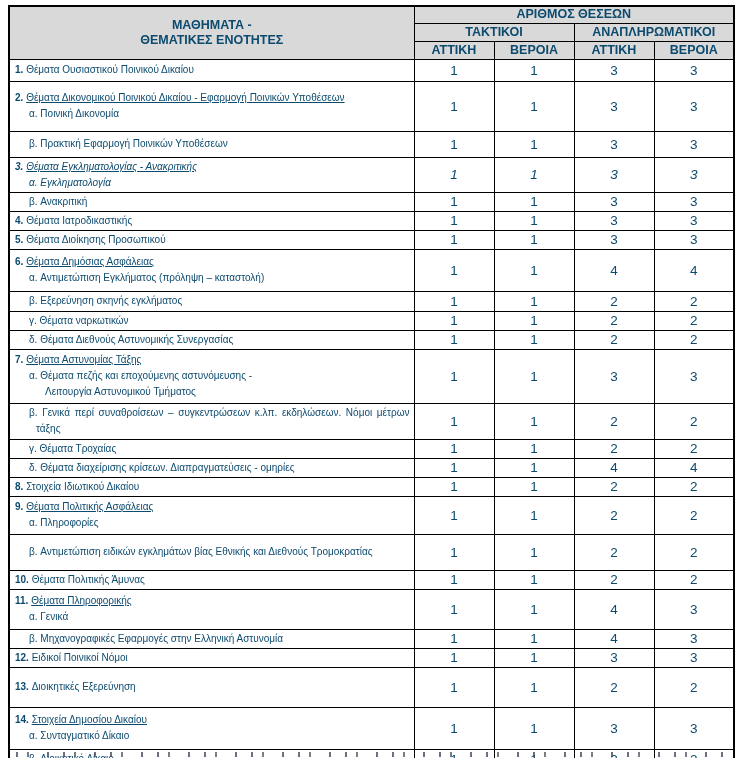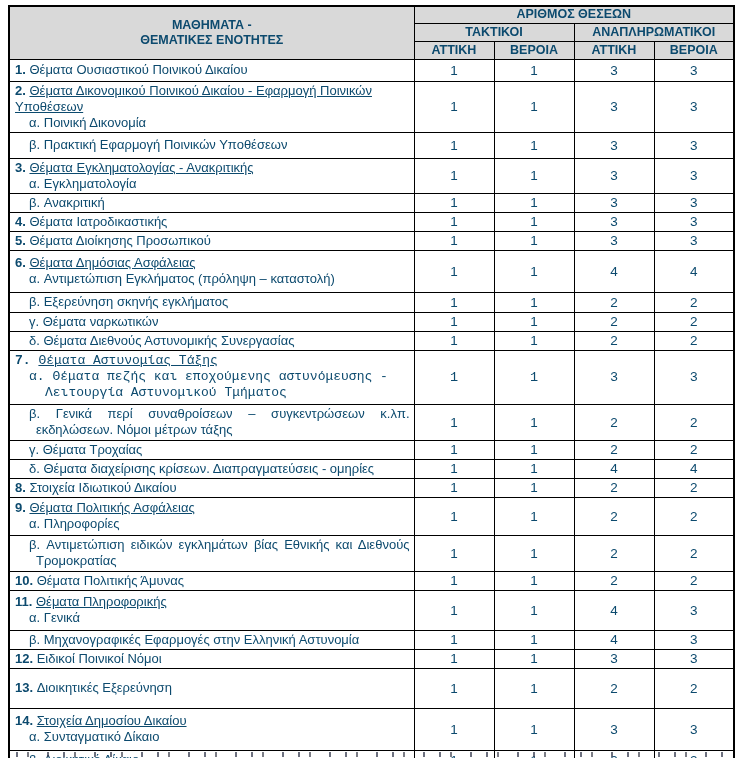--- a/index.html
+++ b/index.html
@@ -32,21 +32,21 @@
     font-size: 12.5px;
     text-align: center;
     vertical-align: middle;
     padding: 0 2px;
     line-height: 15px;
   }
   thead tr.hrow-1 { height: 17px; }
   thead tr.hrow-2 { height: 18px; }
   thead tr.hrow-3 { height: 18px; }
   td.label {
-    font-size: 13px;
+    font-size: 10px;
     line-height: 16px;
     padding: 1px 4px 1px 5px;
     vertical-align: middle;
   }
   td.val {
     text-align: center;
     vertical-align: middle;
     font-size: 13.5px;
     padding: 0;
   }
@@ -121,21 +121,21 @@
   </tr>
         <tr style="height: 26px;">
     <td class="label">
             <div class="line sub"><span class="prefix">β.&nbsp;</span><span>Πρακτική Εφαρμογή Ποινικών Υποθέσεων</span></div>
           </td>
     <td class="val">1</td>
     <td class="val">1</td>
     <td class="val">3</td>
     <td class="val">3</td>
   </tr>
-        <tr style="height: 32px;">
+        <tr style="height: 32px; font-style: italic;">
     <td class="label">
             <div class="line"><span class="prefix prefix-main">3.&nbsp;</span><span class="u">Θέματα Εγκληματολογίας - Ανακριτικής</span></div>
             <div class="line sub"><span class="prefix">α.&nbsp;</span><span>Εγκληματολογία</span></div>
           </td>
     <td class="val">1</td>
     <td class="val">1</td>
     <td class="val">3</td>
     <td class="val">3</td>
   </tr>
         <tr style="height: 18px;">
@@ -195,21 +195,21 @@
   </tr>
         <tr style="height: 18px;">
     <td class="label">
             <div class="line sub"><span class="prefix">δ.&nbsp;</span><span>Θέματα Διεθνούς Αστυνομικής Συνεργασίας</span></div>
           </td>
     <td class="val">1</td>
     <td class="val">1</td>
     <td class="val">2</td>
     <td class="val">2</td>
   </tr>
-        <tr style="height: 54px; font-family: Liberation Mono, monospace;">
+        <tr style="height: 54px;">
     <td class="label">
             <div class="line"><span class="prefix prefix-main">7.&nbsp;</span><span class="u">Θέματα Αστυνομίας Τάξης</span></div>
             <div class="line sub"><span class="prefix">α.&nbsp;</span><span>Θέματα πεζής και εποχούμενης αστυνόμευσης -</span></div>
             <div class="line sub2"><span>Λειτουργία Αστυνομικού Τμήματος</span></div>
           </td>
     <td class="val">1</td>
     <td class="val">1</td>
     <td class="val">3</td>
     <td class="val">3</td>
   </tr>

